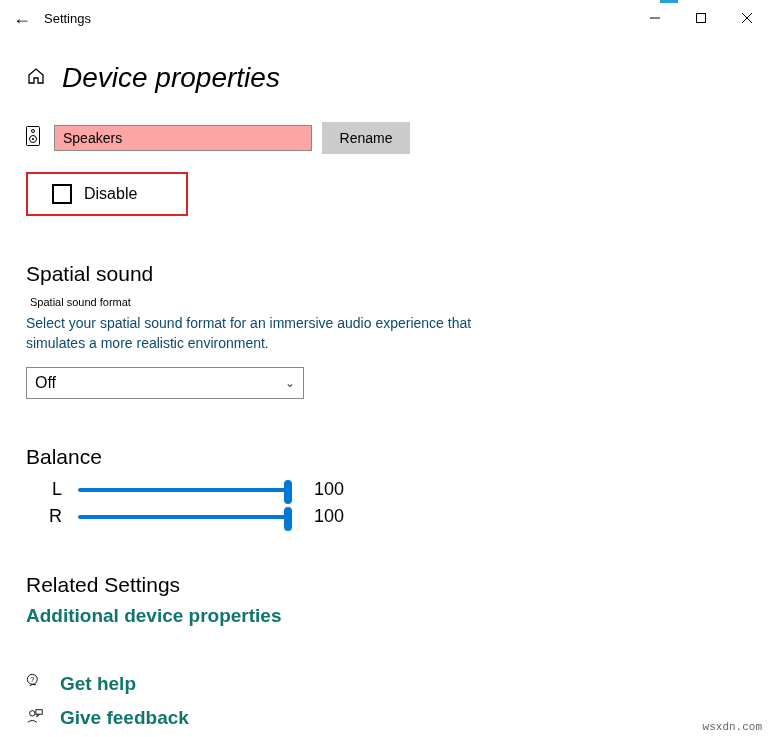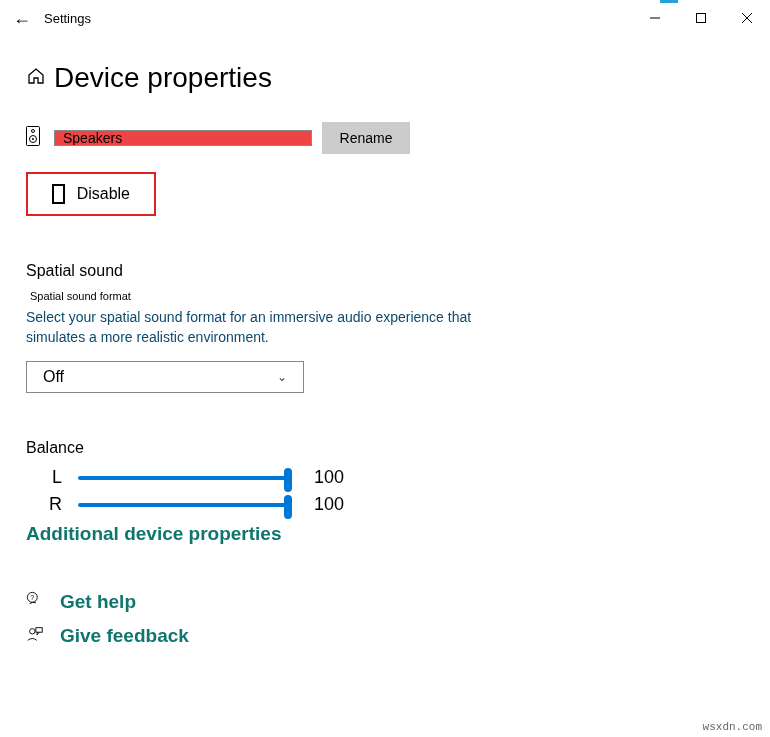--- a/index.html
+++ b/index.html
@@ -4,32 +4,32 @@
 <style>
   * { box-sizing: border-box; font-family: "Segoe UI", Arial, sans-serif; }
   body { margin: 0; width: 770px; height: 737px; background: #fff; color: #000; position: relative; overflow: hidden; }
   .titlebar { display: flex; align-items: center; height: 36px; }
   .back { width: 44px; text-align: center; font-size: 18px; }
   .title { font-size: 13px; }
   .win-controls { margin-left: auto; display: flex; }
   .win-btn { width: 46px; height: 36px; display: flex; align-items: center; justify-content: center; }
   .top-accent { position: absolute; top: 0; left: 660px; width: 18px; height: 3px; background: #26a0da; }
   .content { padding: 0 26px 0 26px; }
-  .heading { display: flex; align-items: center; gap: 8px; margin: 26px 0 28px 0; }
+  .heading { display: flex; align-items: center; gap: 16px; margin: 26px 0 28px 0; font-style: italic; }
   h1 { font-size: 28px; font-weight: 400; margin: 0; }
   .name-row { display: flex; align-items: center; gap: 10px; }
   .dev-icon { width: 18px; }
-  .name-input { width: 258px; height: 16px; border: 1px solid #888; background: #ef4444; padding: 0 8px; font-size: 14px; }
+  .name-input { width: 258px; height: 26px; border: 1px solid #888; background: #fca5a5; padding: 0 8px; font-size: 14px; }
   .rename-btn { width: 88px; height: 32px; background: #ccc; border: none; font-size: 14px; text-align: center; }
-  .disable-box { border: 2px solid #dd2222; padding: 10px 24px; width: 130px; margin-top: 18px; display: flex; align-items: center; gap: 12px; }
+  .disable-box { border: 2px solid #dd2222; padding: 10px 24px; width: 162px; margin-top: 18px; display: flex; align-items: center; gap: 12px; }
   .checkbox { width: 20px; height: 20px; border: 2px solid #000; }
-  h2 { font-size: 16px; font-weight: 400; margin: 46px 0 8px 0; }
+  h2 { font-size: 21px; font-weight: 400; margin: 46px 0 8px 0; }
   .sub { font-size: 11px; margin: 10px 0 6px 4px; }
   .desc { font-size: 14px; color: #0c4a6e; max-width: 460px; line-height: 1.4; }
-  .dropdown { width: 278px; height: 32px; border: 1px solid #888; display: flex; align-items: center; padding: 0 16px; margin-top: 14px; }
+  .dropdown { width: 278px; height: 32px; border: 1px solid #888; display: flex; align-items: center; padding: 0 8px; margin-top: 14px; }
   .chev { margin-left: auto; font-size: 12px; color: #444; }
   .balance { margin-top: 46px; }
   .bal-row { display: flex; align-items: center; gap: 16px; margin: 6px 0; }
   .bal-label { width: 36px; text-align: right; font-size: 18px; padding-left: 12px; }
   .slider { position: relative; width: 210px; height: 20px; }
   .track { position: absolute; top: 8px; left: 0; right: 0; height: 4px; background: #0078d7; border-radius: 2px; }
   .thumb { position: absolute; top: 0; right: -4px; width: 8px; height: 24px; background: #0078d7; border-radius: 4px; }
   .bal-val { font-size: 18px; margin-left: 10px; }
   .link { color: #0f766e; font-size: 19px; font-weight: bold; }
   .help-row { display: flex; align-items: center; gap: 16px; margin: 12px 0; }
@@ -116,20 +116,21 @@
     <div class="bal-row">
       <div class="bal-label">R</div>
       <div class="slider">
         <div class="track"></div>
         <div class="thumb"></div>
       </div>
       <div class="bal-val">100</div>
     </div>
   </div>
 
+  <h2>Related Settings</h2>
   <div class="link" style="margin-top:8px">Additional device properties</div>
 
   <div style="margin-top:46px">
     <div class="help-row">
       <span>
         <svg viewBox="0 0 20 20">
             <circle cx="7" cy="7" r="5.5" fill="none" stroke="#000"></circle>
             <text x="7" y="10" text-anchor="middle" font-size="8">?</text>
             <path d="M4 14 Q7 12 11 13" fill="none" stroke="#000"></path>
           </svg>

